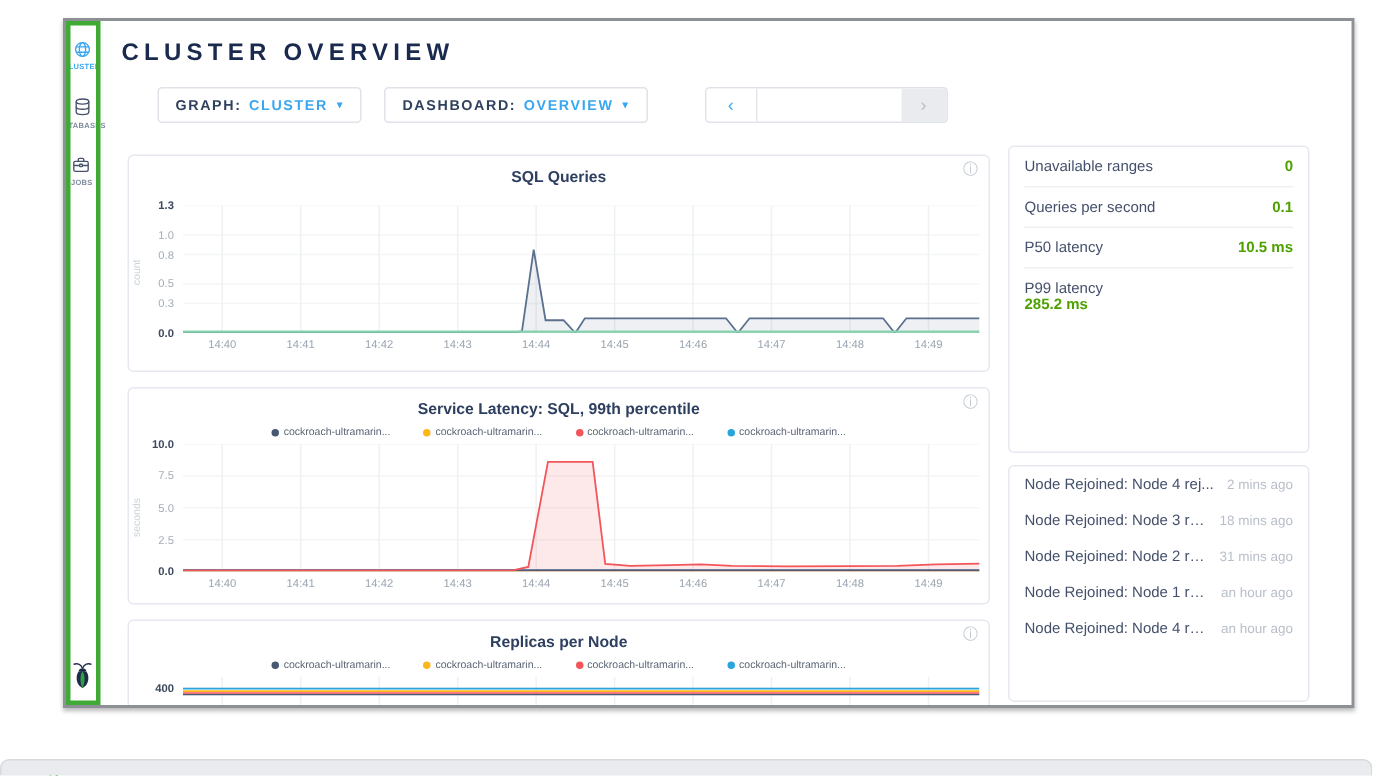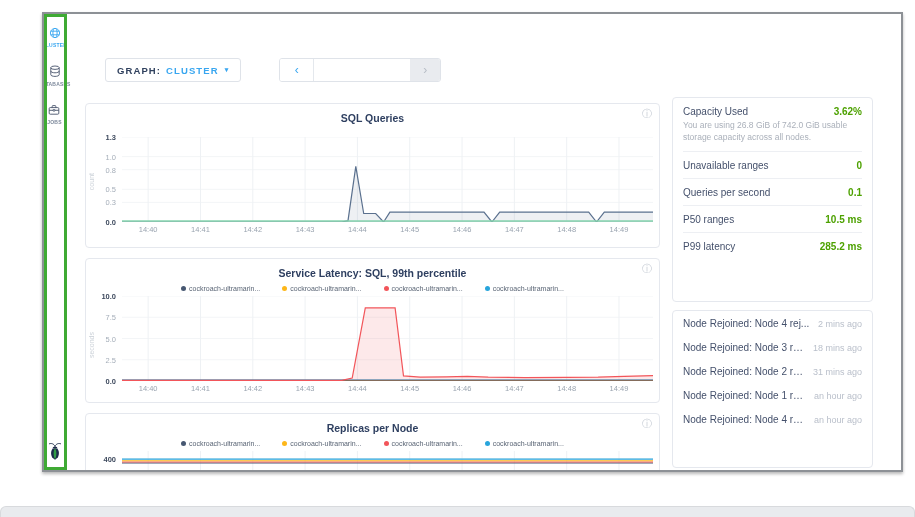--- a/index.html
+++ b/index.html
@@ -63,21 +63,21 @@
   .xtick { position:absolute; transform:translateX(-50%); font-size:7.5px; color:#9aa4b0; white-space:nowrap; }
 
   
   .rightcol { position:absolute; left:606px; top:83px; width:201px; }
   .panel { background:#fff; border:1px solid #e5e8ee; border-radius:4px; padding:0 10px; }
   .panel-title { text-align:center; font-size:10.5px; font-weight:700; color:#2e3f60; padding:10px 0 9px; }
   .summary-panel { height:205px; margin-bottom:8px; }
   .summary-panel .panel-title { border-bottom:1px solid #edeff3; }
   .srow { display:flex; justify-content:space-between; align-items:baseline; flex-wrap:wrap;
     padding:8px 0 7px; border-bottom:1px solid #edeff3; font-size:10px; color:#44506b; }
-  .srow:last-child { border-bottom:none; }
+  .srow:last-child { border-bottom:none;flex-direction:column; }
   .srow .val { color:#4da100; font-weight:700; white-space:nowrap; }
   .srow .link { color:#38a6f0; cursor:pointer; margin-left:5px; flex:1; }
   .desc { width:100%; font-size:8.5px; color:#aab0ba; line-height:1.4; padding-top:3px; }
   .events-panel { height:158px; }
   .erow { display:flex; justify-content:space-between; align-items:baseline; padding:6.5px 0; font-size:10px; color:#44506b; }
   .etext { overflow:hidden; text-overflow:ellipsis; white-space:nowrap; }
   .etime { color:#b9bfca; font-size:9px; margin-left:6px; white-space:nowrap; }
 
   
   .annotation-label { position:absolute; left:5px; top:504px; font-size:13.5px; color:#3faa34; }
@@ -128,25 +128,31 @@
         <path d="M4.8 6.6 a2.8 2.8 0 0 1 5.4 0 Z" fill="#1c2b49"></path>
         <path d="M4.9 6.9 C3 9 3.2 13.8 5.3 16 L7.5 17.8 V6.2 Z" fill="#1c2b49"></path>
         <path d="M10.1 6.9 C12 9 11.8 13.8 9.7 16 L7.5 17.8 V6.2 Z" fill="#1c2b49"></path>
         <path d="M7.5 6.6 C9.3 8.4 9.3 14.6 7.5 17.4 C5.7 14.6 5.7 8.4 7.5 6.6 Z" fill="#2f9e44"></path>
       </svg>
     </div>
   </nav>
   <div class="nav-highlight"></div>
 
   <div class="main">
+    <h1 class="page-title">CLUSTER OVERVIEW</h1>
 
     <div class="controls">
       <div class="select-box">
         <span>GRAPH:</span>
         <span class="sel-value">CLUSTER</span>
+        <span class="caret">▾</span>
+      </div>
+      <div class="select-box">
+        <span>DASHBOARD:</span>
+        <span class="sel-value">OVERVIEW</span>
         <span class="caret">▾</span>
       </div>
       <div class="timebox">
         <button class="tprev">‹</button>
         <div class="trange">LAST 10 MIN</div>
         <button class="tnext">›</button>
       </div>
     </div>
 
     <div class="charts">
@@ -312,34 +318,29 @@
               <polyline points="0.0,8.1 531.0,8.1" fill="none" stroke="#28a5dc" stroke-width="1.1"></polyline>
             </svg>
 
         </div>
       </section>
     </div>
 
     <aside class="rightcol">
       <section class="panel summary-panel">
         <div class="srow">
-          <span>Capacity Used</span>
-          <span class="val">3.62%</span>
-          <span class="desc">You are using 26.8 GiB of 742.0 GiB usable storage capacity across all nodes.</span>
-        </div>
-        <div class="srow">
           <span>Unavailable ranges</span>
           <span class="val">0</span>
         </div>
         <div class="srow">
           <span>Queries per second</span>
           <span class="val">0.1</span>
         </div>
         <div class="srow">
-          <span>P50 ranges</span>
+          <span>P50 latency</span>
           <span class="val">10.5 ms</span>
         </div>
         <div class="srow">
           <span>P99 latency</span>
           <span class="val">285.2 ms</span>
         </div>
       </section>
 
       <section class="panel events-panel">
         <div class="erow">

